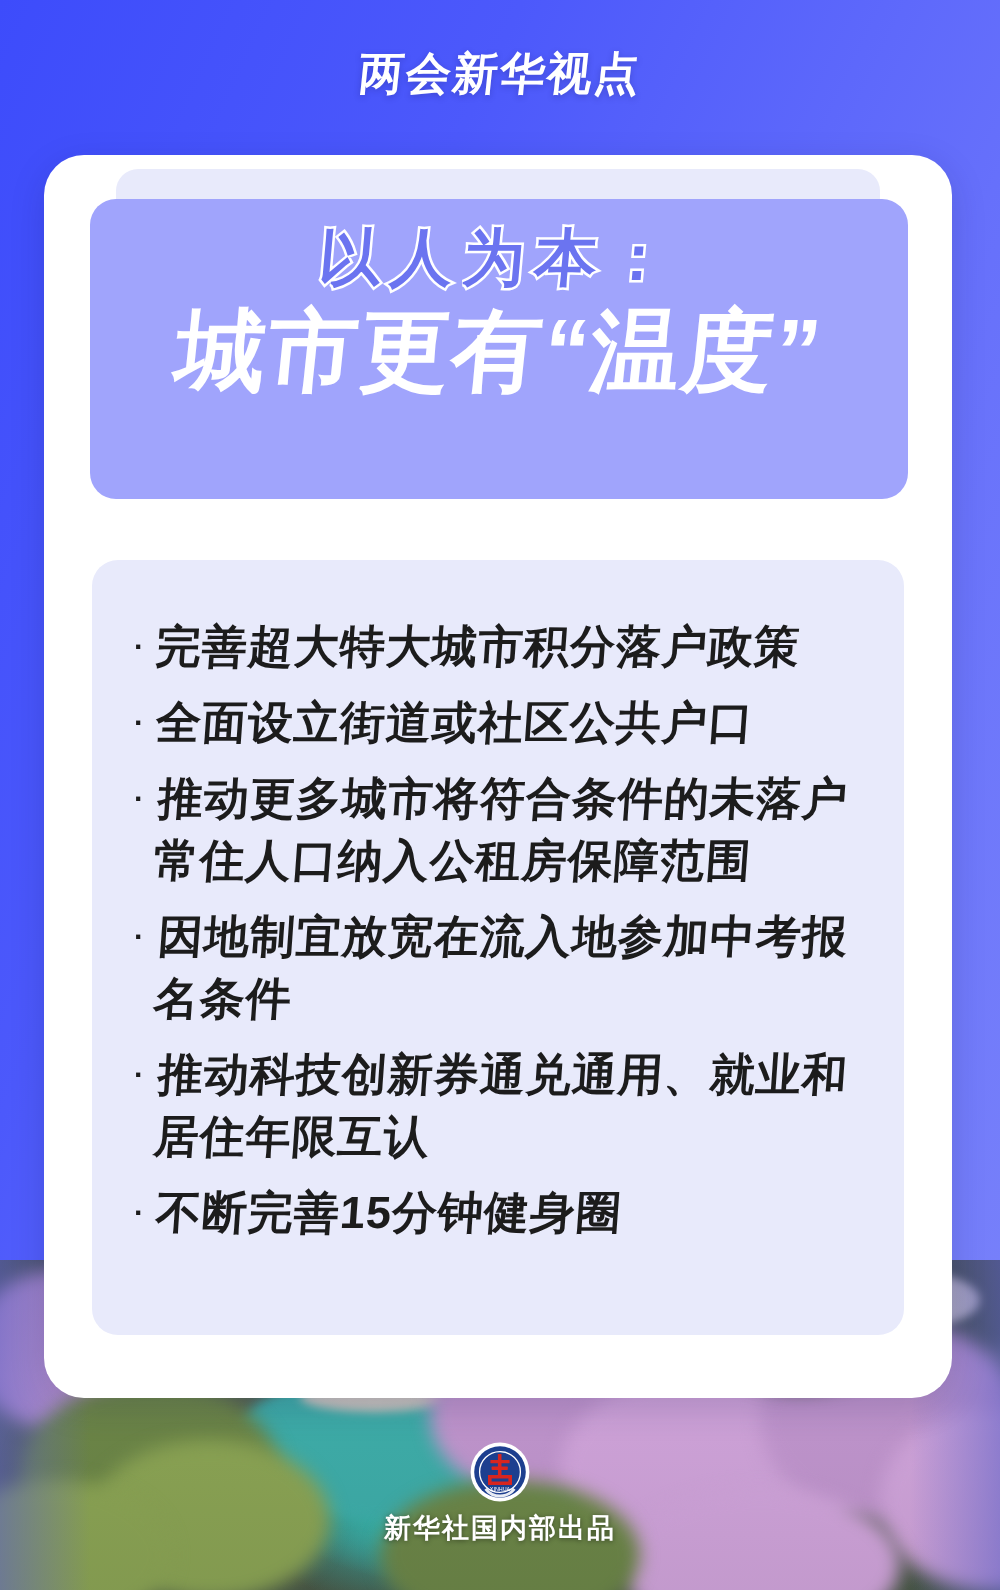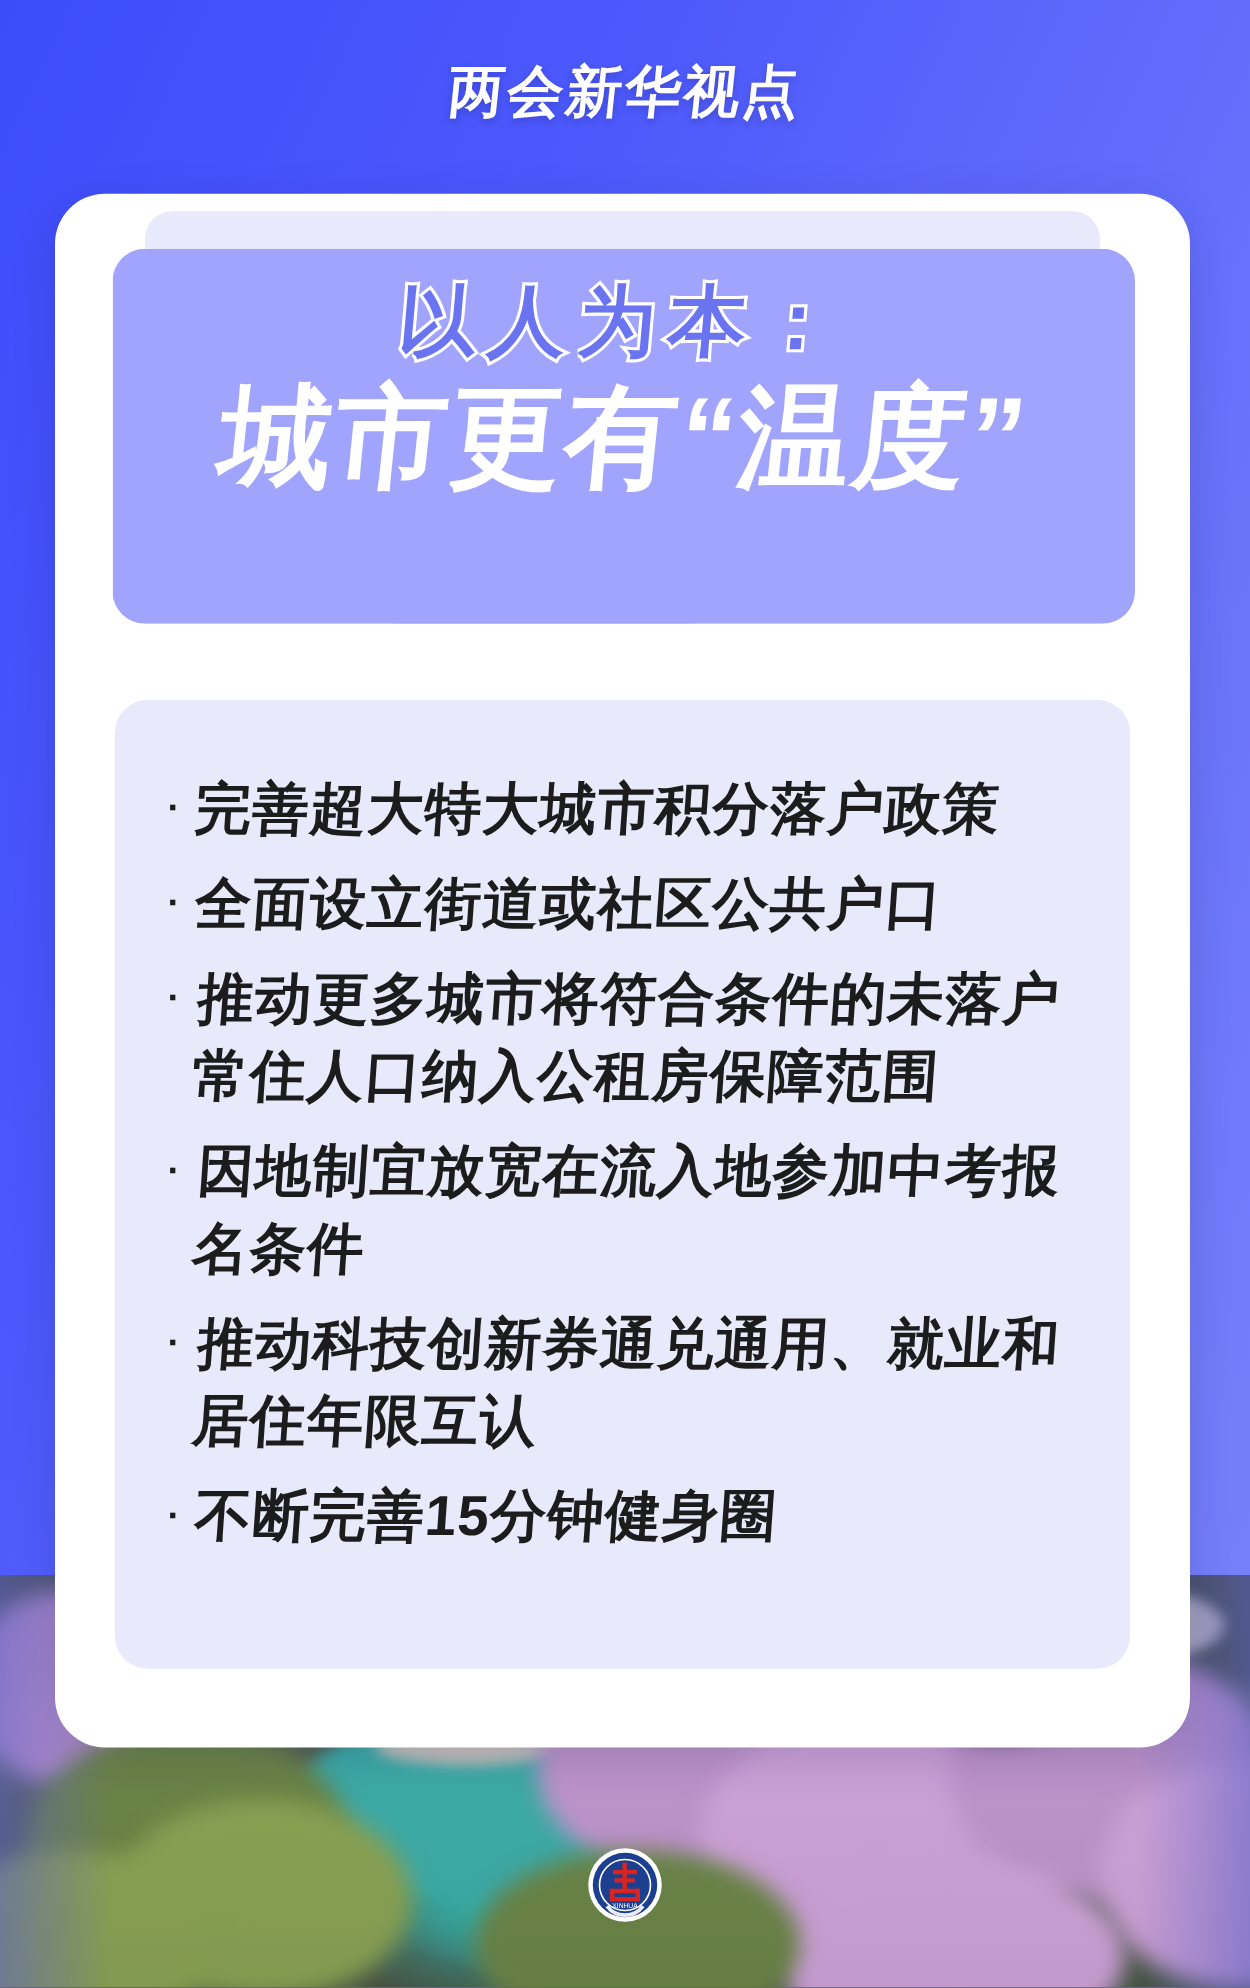--- a/index.html
+++ b/index.html
@@ -287,15 +287,16 @@
         <rect x="34" y="30" width="32" height="5.5" rx="1"></rect>
         <rect x="36" y="41" width="27" height="5.5" rx="1"></rect>
         <rect x="30" y="55" width="40" height="6" rx="1"></rect>
         <rect x="30" y="55" width="6" height="16" rx="1"></rect>
         <rect x="64" y="55" width="6" height="16" rx="1"></rect>
         <rect x="30" y="66" width="40" height="5.5" rx="1"></rect>
       </g>
       <path d="M26 78 A30 30 0 0 0 74 78" fill="none" stroke="#ffffff" stroke-width="5" opacity="0.9"></path>
       <text x="50" y="81" fill="#ffffff" font-size="9" text-anchor="middle" font-family="'Liberation Sans', sans-serif">XINHUA</text>
     </svg>
+    <div class="footer-text">新华社国内部出品</div>
   </div>
 
 </div>
 
 </body></html>

